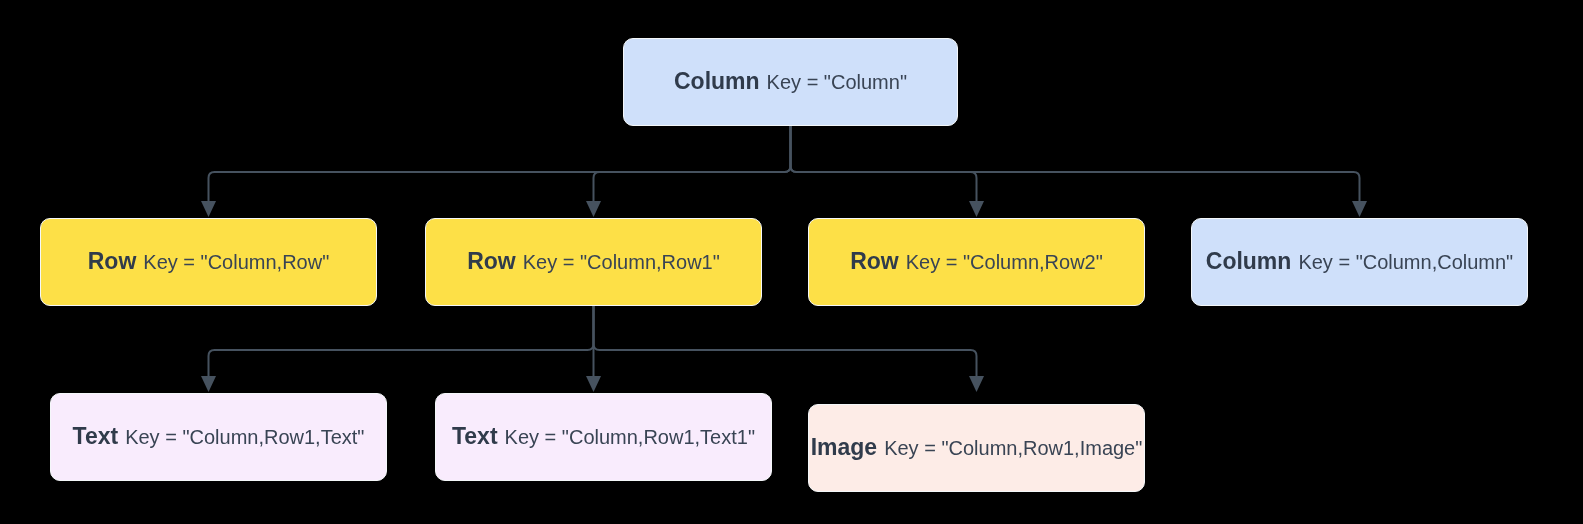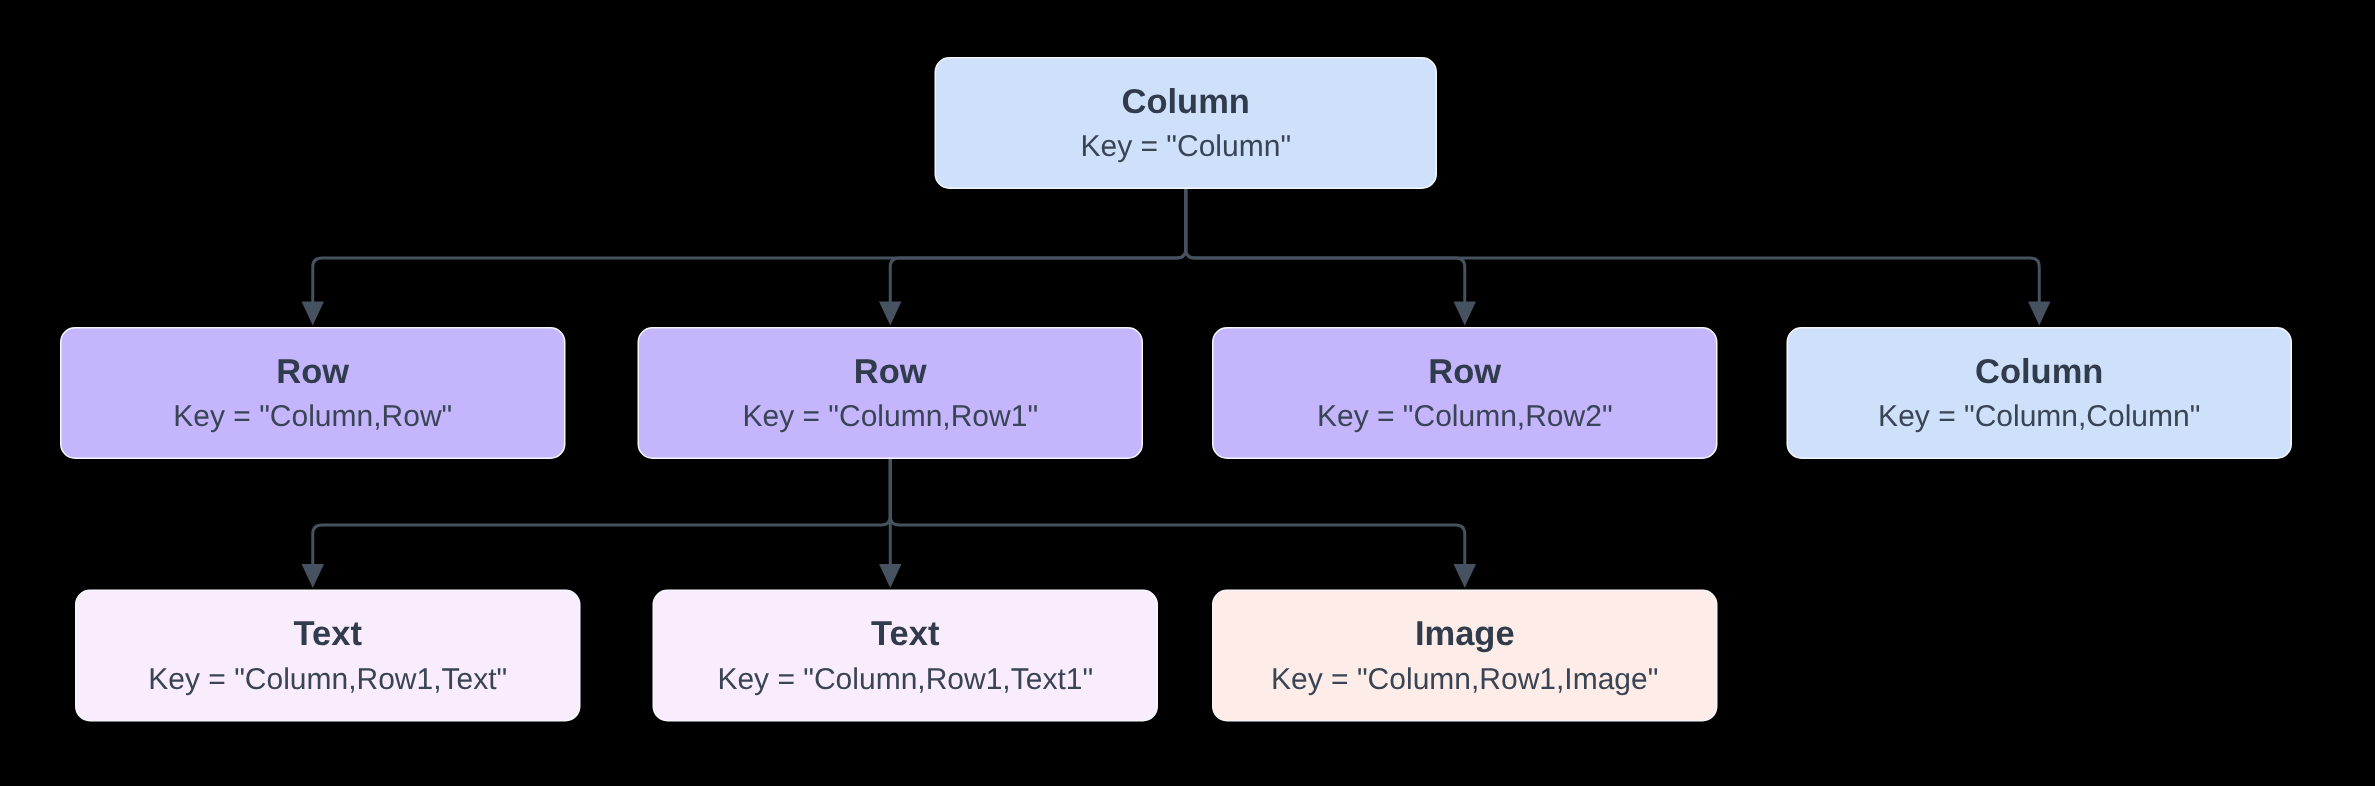--- a/index.html
+++ b/index.html
@@ -12,40 +12,40 @@
   }
   svg.connectors{position:absolute;left:0;top:0;width:1583px;height:524px;}
   .edge{fill:none;stroke:#46525f;stroke-width:2;}
   .arrowhead{fill:#46525f;stroke:none;}
   .node{
     position:absolute;
     width:335px;height:88px;
     border-radius:10px;
     border:1px solid #f4f7f9;
     box-sizing:border-box;
-    display:flex;flex-direction:column;
+    display:flex;flex-direction:row;
     align-items:center;justify-content:center;
     gap:7px;
     text-align:center;
   }
   .node .title{font-size:23px;font-weight:700;color:#303b4b;line-height:1.1;}
   .node .sub{font-size:20px;font-weight:400;color:#394454;line-height:1.1;}
   .fill-blue{background:#cfe0fa;}
-  .fill-mint{background:#c4b5fd;}
+  .fill-mint{background:#fde047;}
   .fill-lavender{background:#f9ecfd;margin-left:10px;}
   .fill-peach{background:#fdece7;}
   
   .pos-root   {left:623px;  top:38px;}
   .pos-row    {left:40px;   top:218px;width:337px;}
   .pos-row1   {left:425px;  top:218px;width:337px;}
   .pos-row2   {left:808px;  top:218px;width:337px;}
   .pos-col2   {left:1191px; top:218px;width:337px;}
   .pos-text   {left:40px;   top:393px;width:337px;}
   .pos-text1  {left:425px;  top:393px;width:337px;}
-  .pos-image  {left:808px;  top:393px;width:337px;}
+  .pos-image  {left:808px;  top:404px;width:337px;}
 </style>
 </head>
 <body>
 
 <div class="canvas">
 
   <svg class="connectors" viewBox="0 0 1583 524">
     <g>
       <path class="edge" d="M790.5,126 L790.5,166 Q790.5,172 784.5,172 L214.5,172 Q208.5,172 208.5,178 L208.5,202"></path>
       <path class="arrowhead" d="M201,201 L216,201 L208.5,217 Z"></path>

